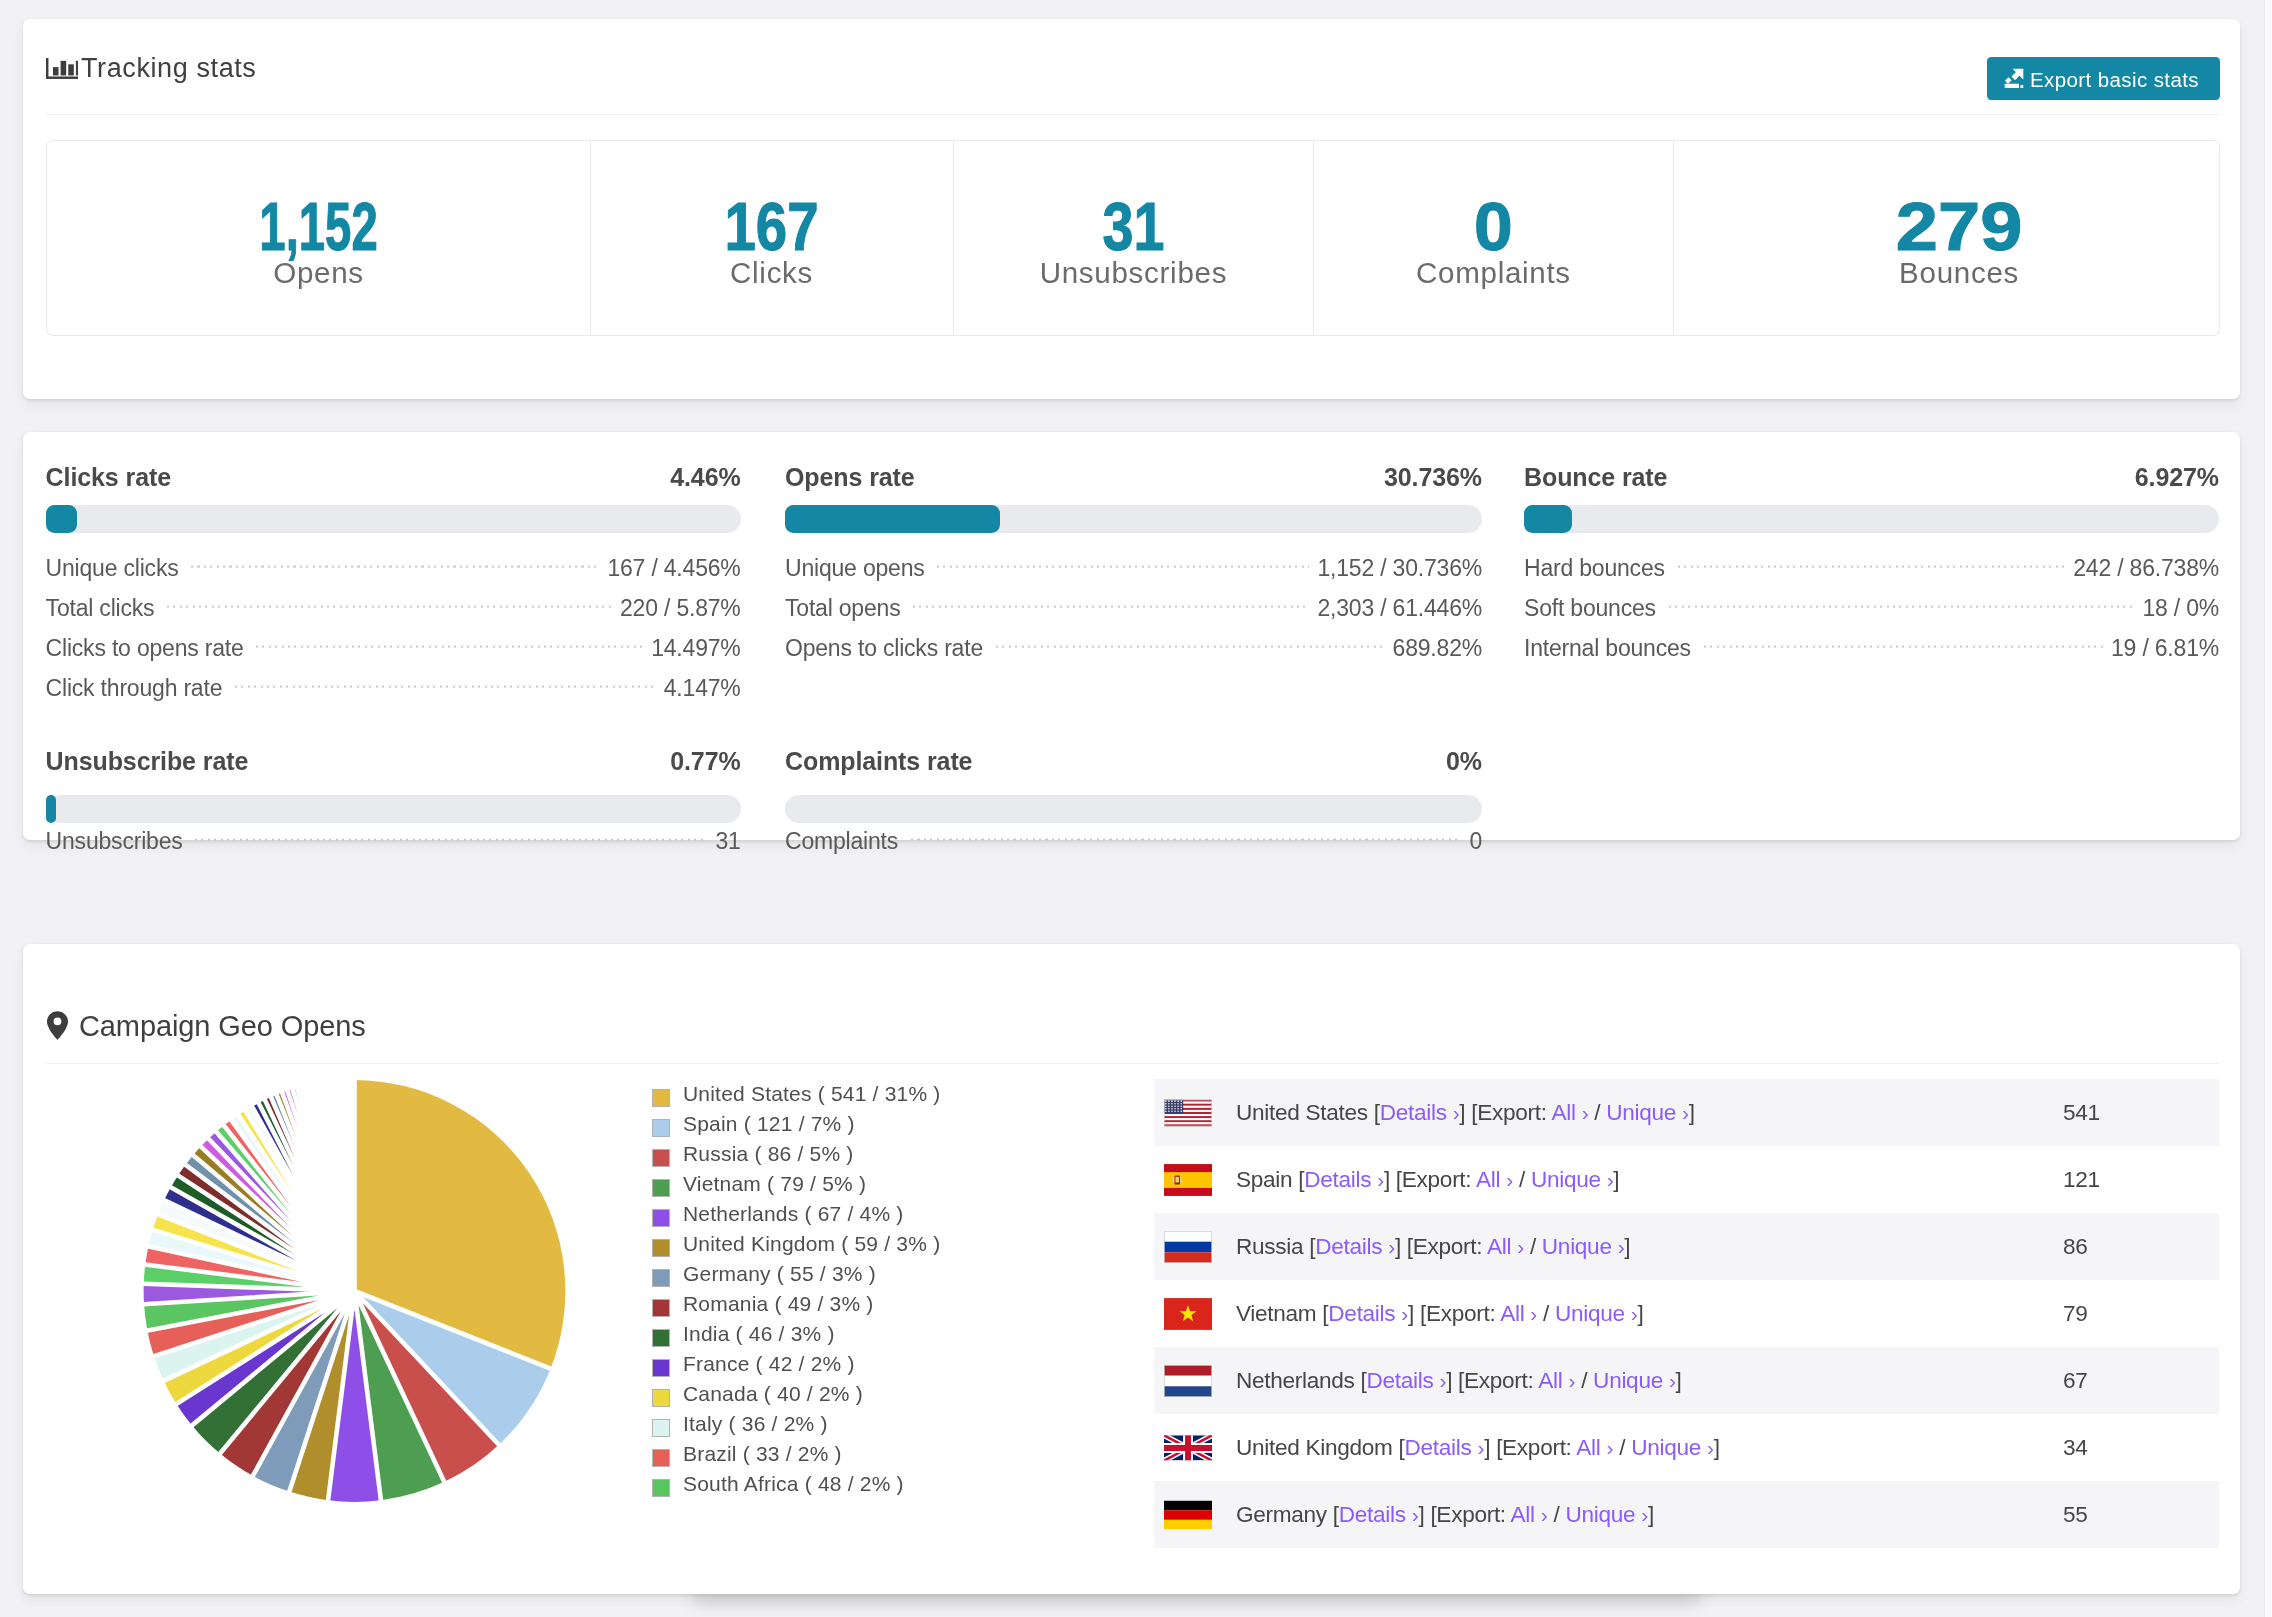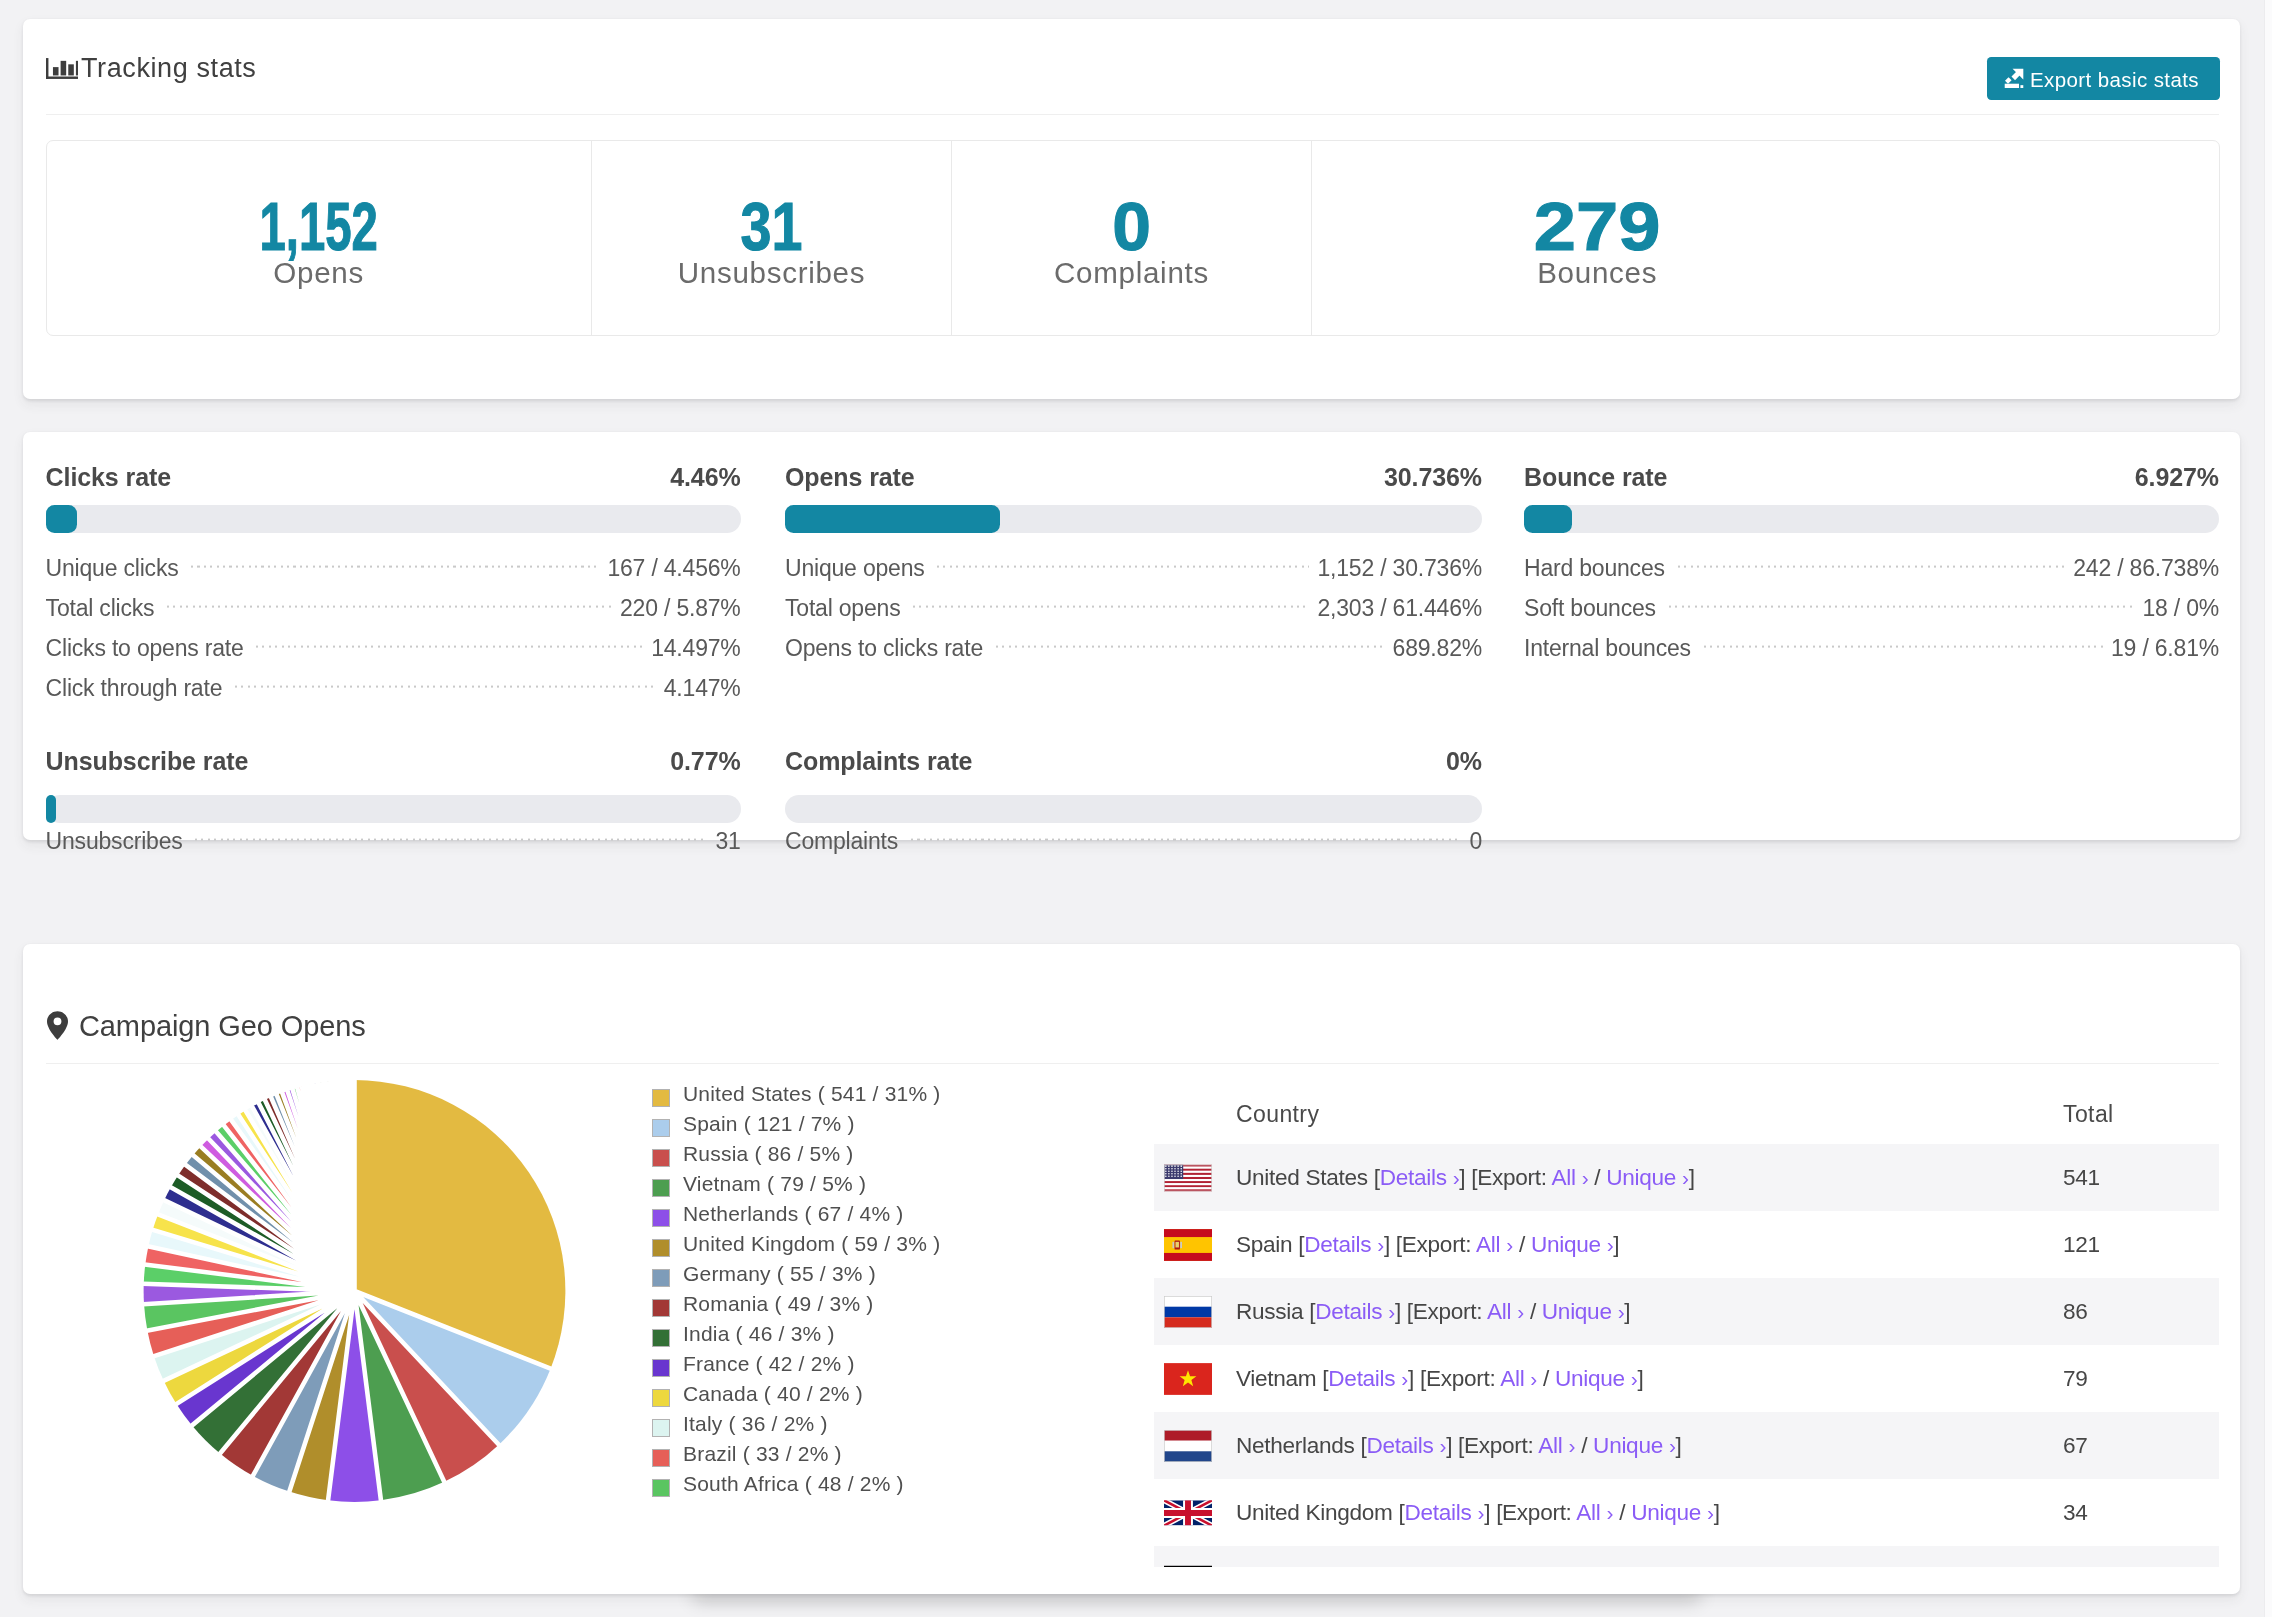--- a/index.html
+++ b/index.html
@@ -76,20 +76,26 @@
         <rect x="23" y="24" width="4" height="4" fill="#fff"></rect>
       </svg>
       <span>Export basic stats</span>
     </div>
     <div class="hr" style="top:95px;"></div>
     <div class="statbox">
       <div class="cell" style="width:544px;">
           <svg viewBox="0 0 771 274">
             <text class="n" x="385" y="155" text-anchor="middle" textLength="168" lengthAdjust="spacingAndGlyphs">1,152</text>
             <text class="l" x="385" y="202" text-anchor="middle">Opens</text>
+          </svg>
+        </div>
+      <div class="cell" style="width:363px;">
+          <svg viewBox="0 0 515 274">
+            <text class="n" x="257" y="155" text-anchor="middle" textLength="134" lengthAdjust="spacingAndGlyphs">167</text>
+            <text class="l" x="257" y="202" text-anchor="middle">Clicks</text>
           </svg>
         </div>
       <div class="cell" style="width:360px;">
           <svg viewBox="0 0 510 274">
             <text class="n" x="255" y="155" text-anchor="middle" textLength="88" lengthAdjust="spacingAndGlyphs">31</text>
             <text class="l" x="255" y="202" text-anchor="middle">Unsubscribes</text>
           </svg>
         </div>
       <div class="cell" style="width:360px;">
           <svg viewBox="0 0 510 274">
@@ -322,24 +328,20 @@
           <span class="ltx">South Africa ( 48 / 2% )</span>
         </div>
     </div>
     <div style="position:absolute;left:1131px;top:135px;width:1065px;height:488px;overflow:hidden;">
         <table class="geo" style="position:static;width:1065px;">
       <colgroup>
             <col style="width:909px">
             <col style="width:156px">
           </colgroup>
       <tbody>
-            <tr>
-              <th class="co">Country</th>
-              <th>Total</th>
-            </tr>
       <tr class="g">
               <td class="co"><svg class="flag" style="height:27px" viewBox="0 0 68 38">
                   <rect x="0" y="0.00" width="68" height="3.02" fill="#B22234"></rect>
                   <rect x="0" y="2.92" width="68" height="3.02" fill="#ffffff"></rect>
                   <rect x="0" y="5.85" width="68" height="3.02" fill="#B22234"></rect>
                   <rect x="0" y="8.77" width="68" height="3.02" fill="#ffffff"></rect>
                   <rect x="0" y="11.69" width="68" height="3.02" fill="#B22234"></rect>
                   <rect x="0" y="14.62" width="68" height="3.02" fill="#ffffff"></rect>
                   <rect x="0" y="17.54" width="68" height="3.02" fill="#B22234"></rect>
                   <rect x="0" y="20.46" width="68" height="3.02" fill="#ffffff"></rect>

